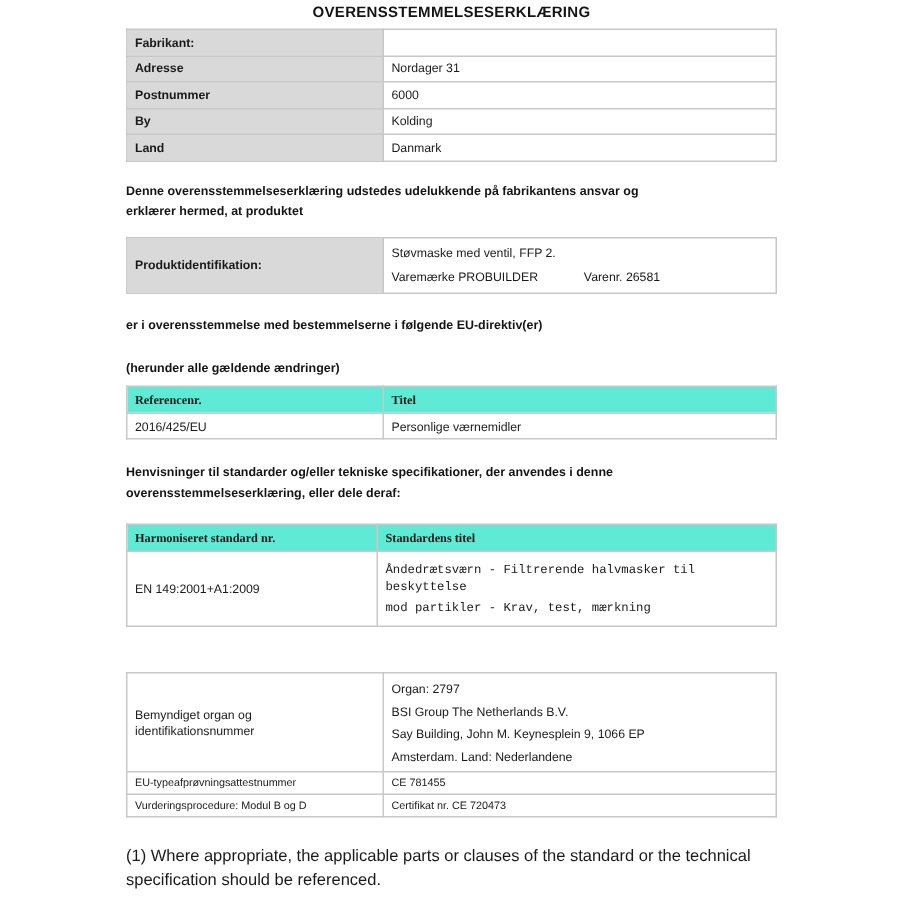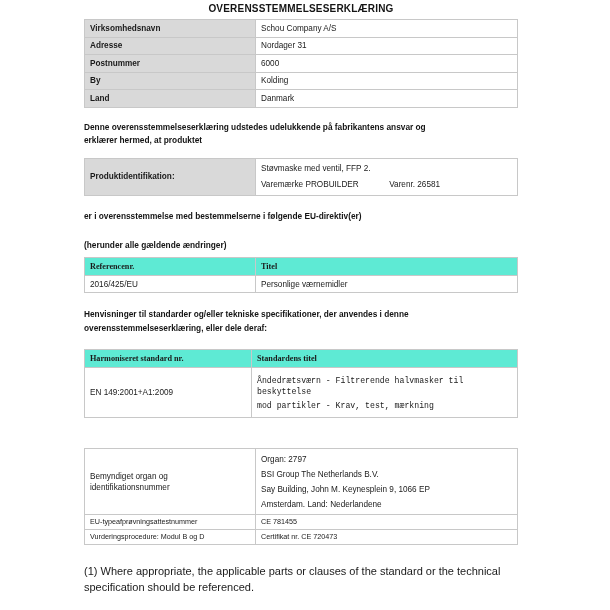--- a/index.html
+++ b/index.html
@@ -98,22 +98,22 @@
 </head>
 <body>
 
 <div class="page">
 
   <div class="doc-title">OVERENSSTEMMELSESERKLÆRING</div>
 
   <table class="tbl t-man">
     <tbody>
       <tr>
-        <td class="c1 gray bold">Virksomhedsnavn</td>
-        <td>Schou Company A/S</td>
+        <td class="c1 gray bold">Fabrikant:</td>
+        <td></td>
       </tr>
       <tr>
         <td class="c1 gray bold">Adresse</td>
         <td>Nordager 31</td>
       </tr>
       <tr>
         <td class="c1 gray bold">Postnummer</td>
         <td>6000</td>
       </tr>
       <tr>

